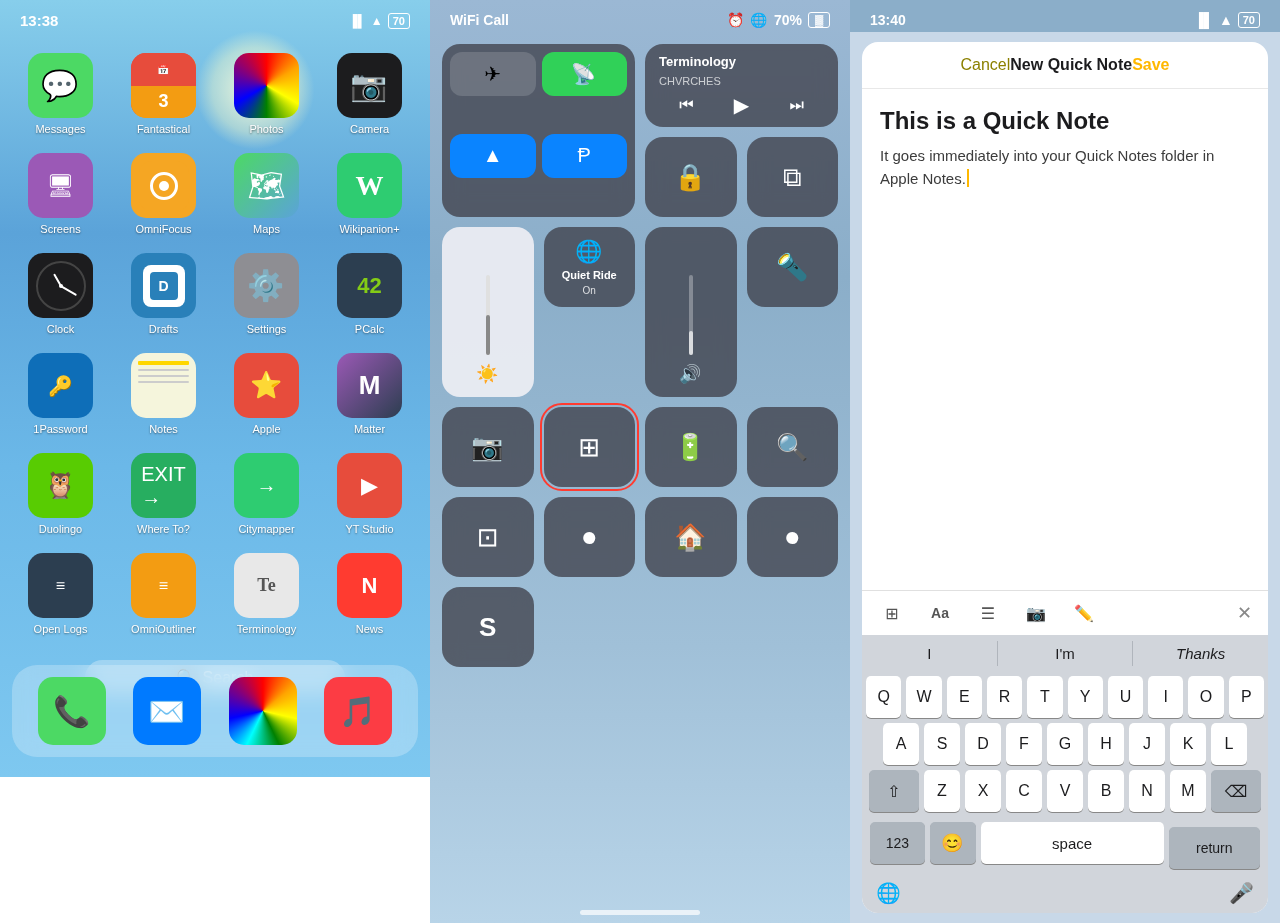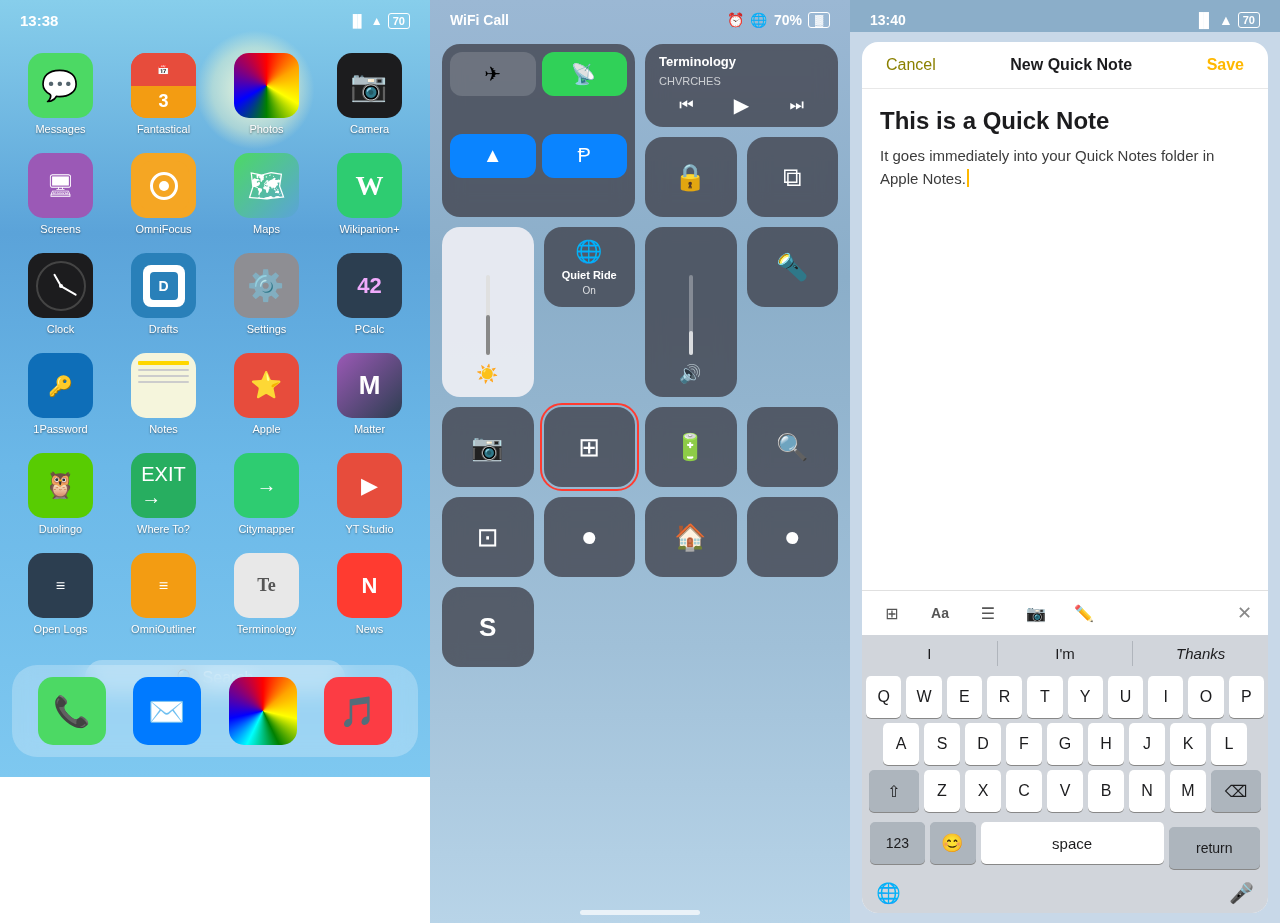--- a/index.html
+++ b/index.html
@@ -192,21 +192,21 @@
       background: white;
       margin: 10px 12px;
       border-radius: 16px;
       flex: 1;
       display: flex;
       flex-direction: column;
       overflow: hidden;
     }
     .note-header {
       display: flex;
-      justify-content: space-between;
+      justify-content: center;
       align-items: center;
       padding: 14px 24px;
       border-bottom: 1px solid #E8E8E8;
     }
     .note-cancel { color: #8B8000; font-size: 16px; cursor: pointer; }
     .note-title-bar { font-size: 16px; font-weight: 600; color: #1C1C1E; }
     .note-save { color: #FFB800; font-size: 16px; font-weight: 600; cursor: pointer; }
     .note-content {
       padding: 18px;
       flex: 1;
@@ -415,21 +415,21 @@
           <div style="width:28px;height:28px;background:#2980B9;border-radius:4px;display:flex;align-items:center;justify-content:center;color:white;font-size:14px;font-weight:700;">D</div>
         </div>
       </div>
       <span class="app-icon-label">Drafts</span>
     </div>
     <div class="app-icon">
       <div class="app-icon-img app-settings">⚙️</div>
       <span class="app-icon-label">Settings</span>
     </div>
     <div class="app-icon">
-      <div class="app-icon-img app-pcalc" style="font-size:22px;font-weight:700;color:#f0abfc;">42</div>
+      <div class="app-icon-img app-pcalc" style="font-size:22px;font-weight:700;color:#84cc16;">42</div>
       <span class="app-icon-label">PCalc</span>
     </div>
 
     <div class="app-icon">
       <div class="app-icon-img app-1password" style="font-size:20px;font-weight:700;background:#0E6EB8;">🔑</div>
       <span class="app-icon-label">1Password</span>
     </div>
     <div class="app-icon">
       <div class="app-icon-img notes-icon">
         <div class="notes-line"></div>

